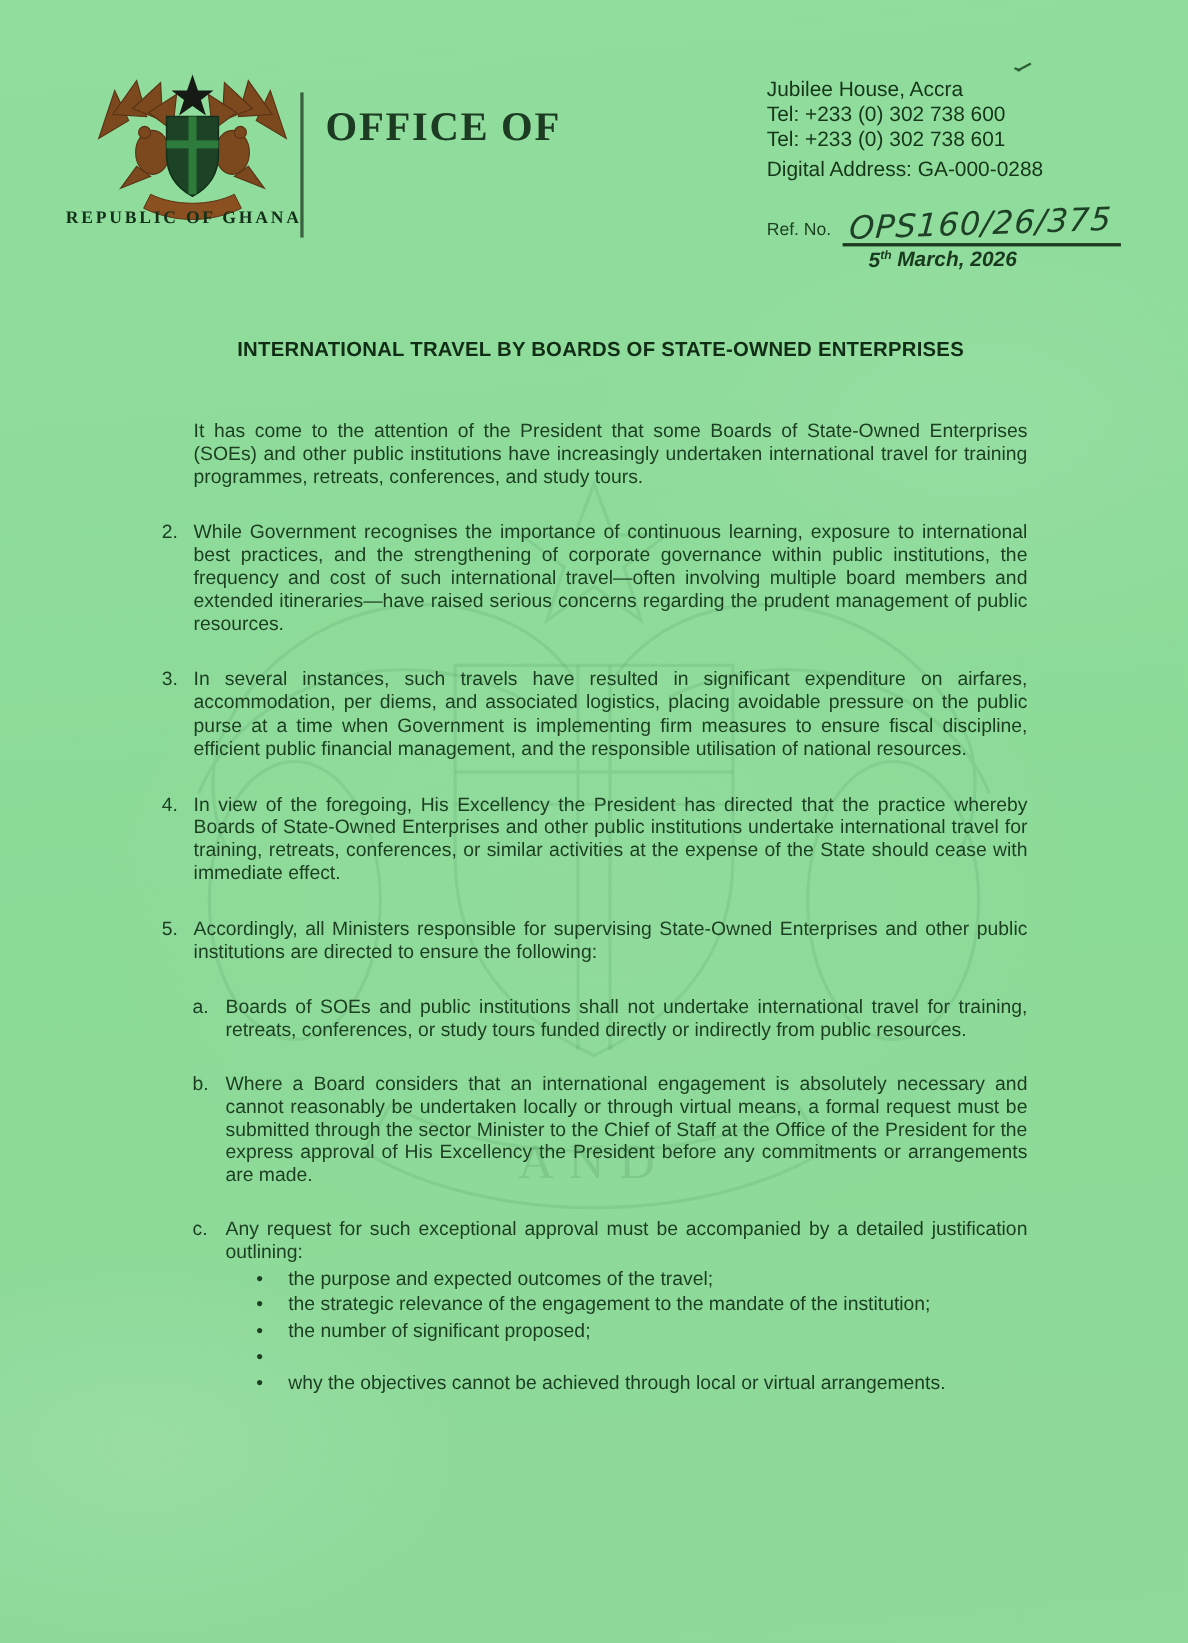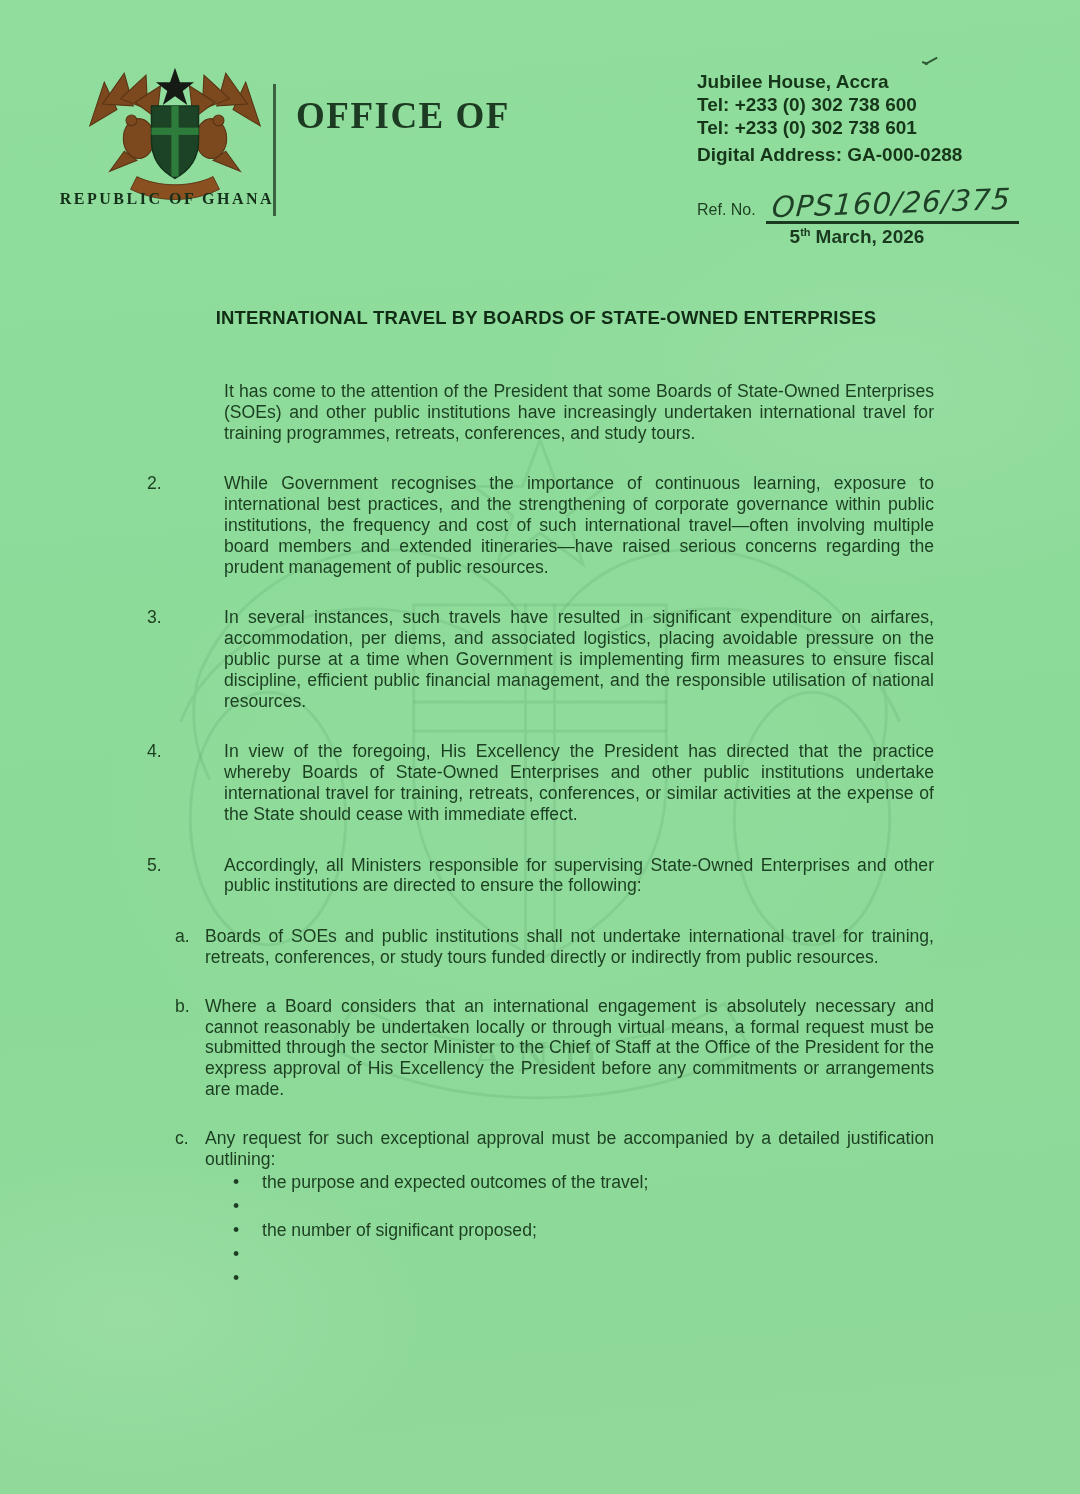--- a/index.html
+++ b/index.html
@@ -23,50 +23,50 @@
     text-align:center;font-family:Liberation Serif, serif;
     font-weight:700;font-size:16px;letter-spacing:2.5px;color:#14301a;
     white-space:nowrap;
   }
   .divider{position:absolute;left:273px;top:84px;width:3px;height:132px;background:#2b4c30;opacity:.85;}
   .office-title{
     position:absolute;left:296px;top:94px;
     font-family:"Liberation Serif",serif;font-weight:600;
     font-size:37px;line-height:44px;letter-spacing:1.5px;color:#1d3b22;
   }
-  .contact{position:absolute;left:697px;top:70px;font-size:19px;font-weight:700;line-height:23px;color:#163619;}
+  .contact{position:absolute;left:697px;top:70px;font-size:19px;font-weight:400;line-height:23px;color:#163619;}
   .contact .digital{margin-top:4px;}
   .ref-row{position:absolute;left:697px;top:186px;display:flex;align-items:flex-end;}
   .ref-label{font-size:16px;color:#1c3e21;margin-bottom:5px;}
   .ref-line{margin-left:10px;border-bottom:3px solid #1c3a20;padding:0 8px 1px 6px;min-width:200px;}
   .ref-hand{
     display:inline-block;font-family:"DejaVu Sans",sans-serif;font-style:italic;
     font-size:29px;letter-spacing:1px;color:#1e4026;
     transform:rotate(-2deg) skewX(-6deg);
   }
-  .date-line{position:absolute;left:748px;top:226px;width:218px;text-align:center;font-size:19px;font-weight:600;color:#1a3a1f;}
+  .date-line{position:absolute;left:748px;top:226px;width:218px;text-align:center;font-size:19px;font-weight:600;color:#1a3a1f;font-style:italic;}
   .date-line sup{font-size:11px;}
   .date-rest{margin-left:5px;}
   .pen-mark{position:absolute;left:922px;top:56px;width:18px;height:10px;}
   .pen-mark span{position:absolute;display:block;background:#2d5c35;}
   .pen-mark .s1{left:2px;top:4px;width:14px;height:2px;transform:rotate(-28deg);}
   .pen-mark .s2{left:0;top:6px;width:6px;height:2px;transform:rotate(20deg);}
   
   .doc-title{
     position:absolute;left:0;right:0;top:305px;text-align:center;
     font-size:18.5px;font-weight:700;line-height:25px;color:#112d16;letter-spacing:.2px;margin-left:12px;
   }
   
   .watermark{position:absolute;left:110px;top:430px;width:860px;height:680px;pointer-events:none;}
   
   .body{
     position:absolute;left:147px;top:381px;width:787px;
     font-size:17.6px;line-height:20.8px;color:#1c3e21;
   }
-  .para{display:flex;margin-bottom:30px;gap:48px;}
+  .para{display:flex;margin-bottom:30px;}
   .pnum{width:29px;flex:none;}
   .ptext{flex:1;text-align:justify;}
   .sub{display:flex;margin-left:28px;margin-bottom:28px;}
   .sletter{width:30px;flex:none;}
   .stext{flex:1;text-align:justify;}
   .sub.last{margin-bottom:3px;}
   .bullets{margin-top:3px;}
   .bullet{display:flex;padding-left:86px;margin:3px 0;}
   .bdot{width:29px;flex:none;}
   .btext{flex:1;}
@@ -194,27 +194,29 @@
       <span class="stext">Any request for such exceptional approval must be accompanied by a detailed justification outlining:</span>
     </div>
 
     <div class="bullets">
       <div class="bullet">
         <span class="bdot">•</span>
         <span class="btext">the purpose and expected outcomes of the travel;</span>
       </div>
       <div class="bullet">
         <span class="bdot">•</span>
+        <span class="btext">the strategic relevance of the engagement to the mandate of the institution;</span>
       </div>
       <div class="bullet">
         <span class="bdot">•</span>
         <span class="btext">the number of significant proposed;</span>
       </div>
       <div class="bullet">
         <span class="bdot">•</span>
       </div>
       <div class="bullet">
         <span class="bdot">•</span>
+        <span class="btext">why the objectives cannot be achieved through local or virtual arrangements.</span>
       </div>
     </div>
 
   </div>
 </div>
 
 </body></html>

